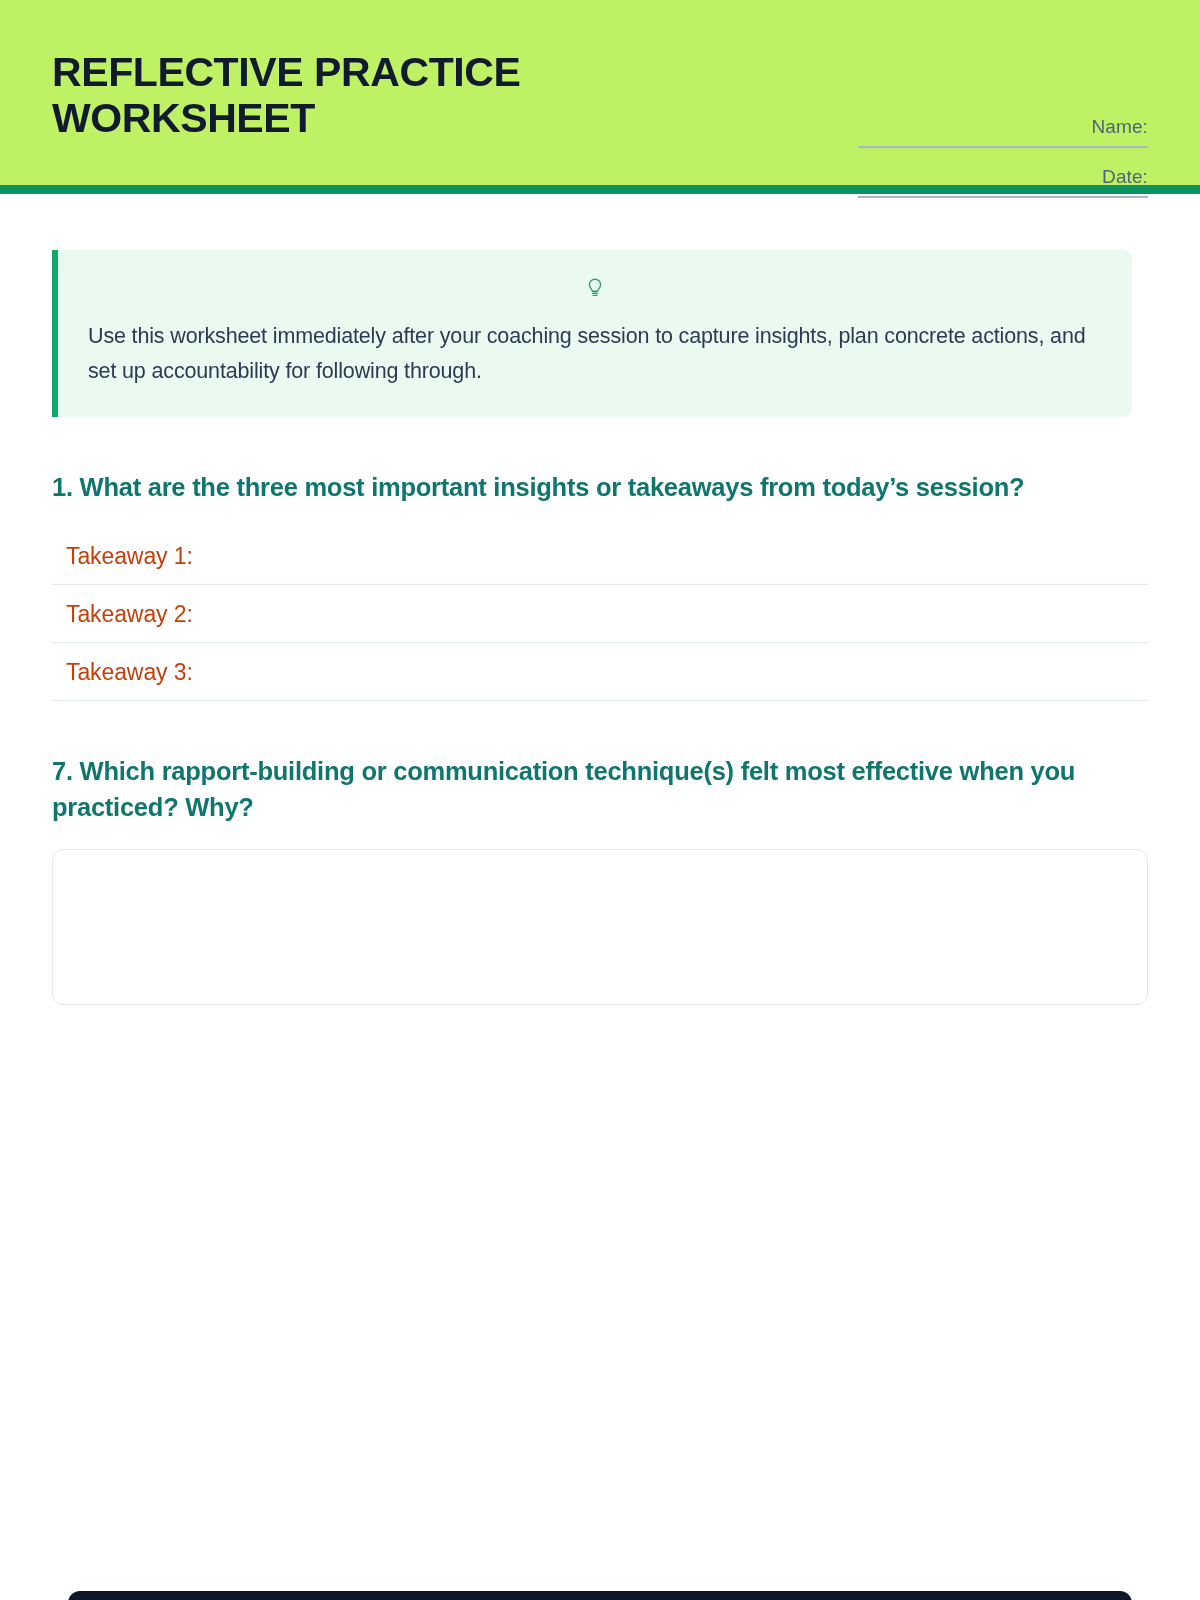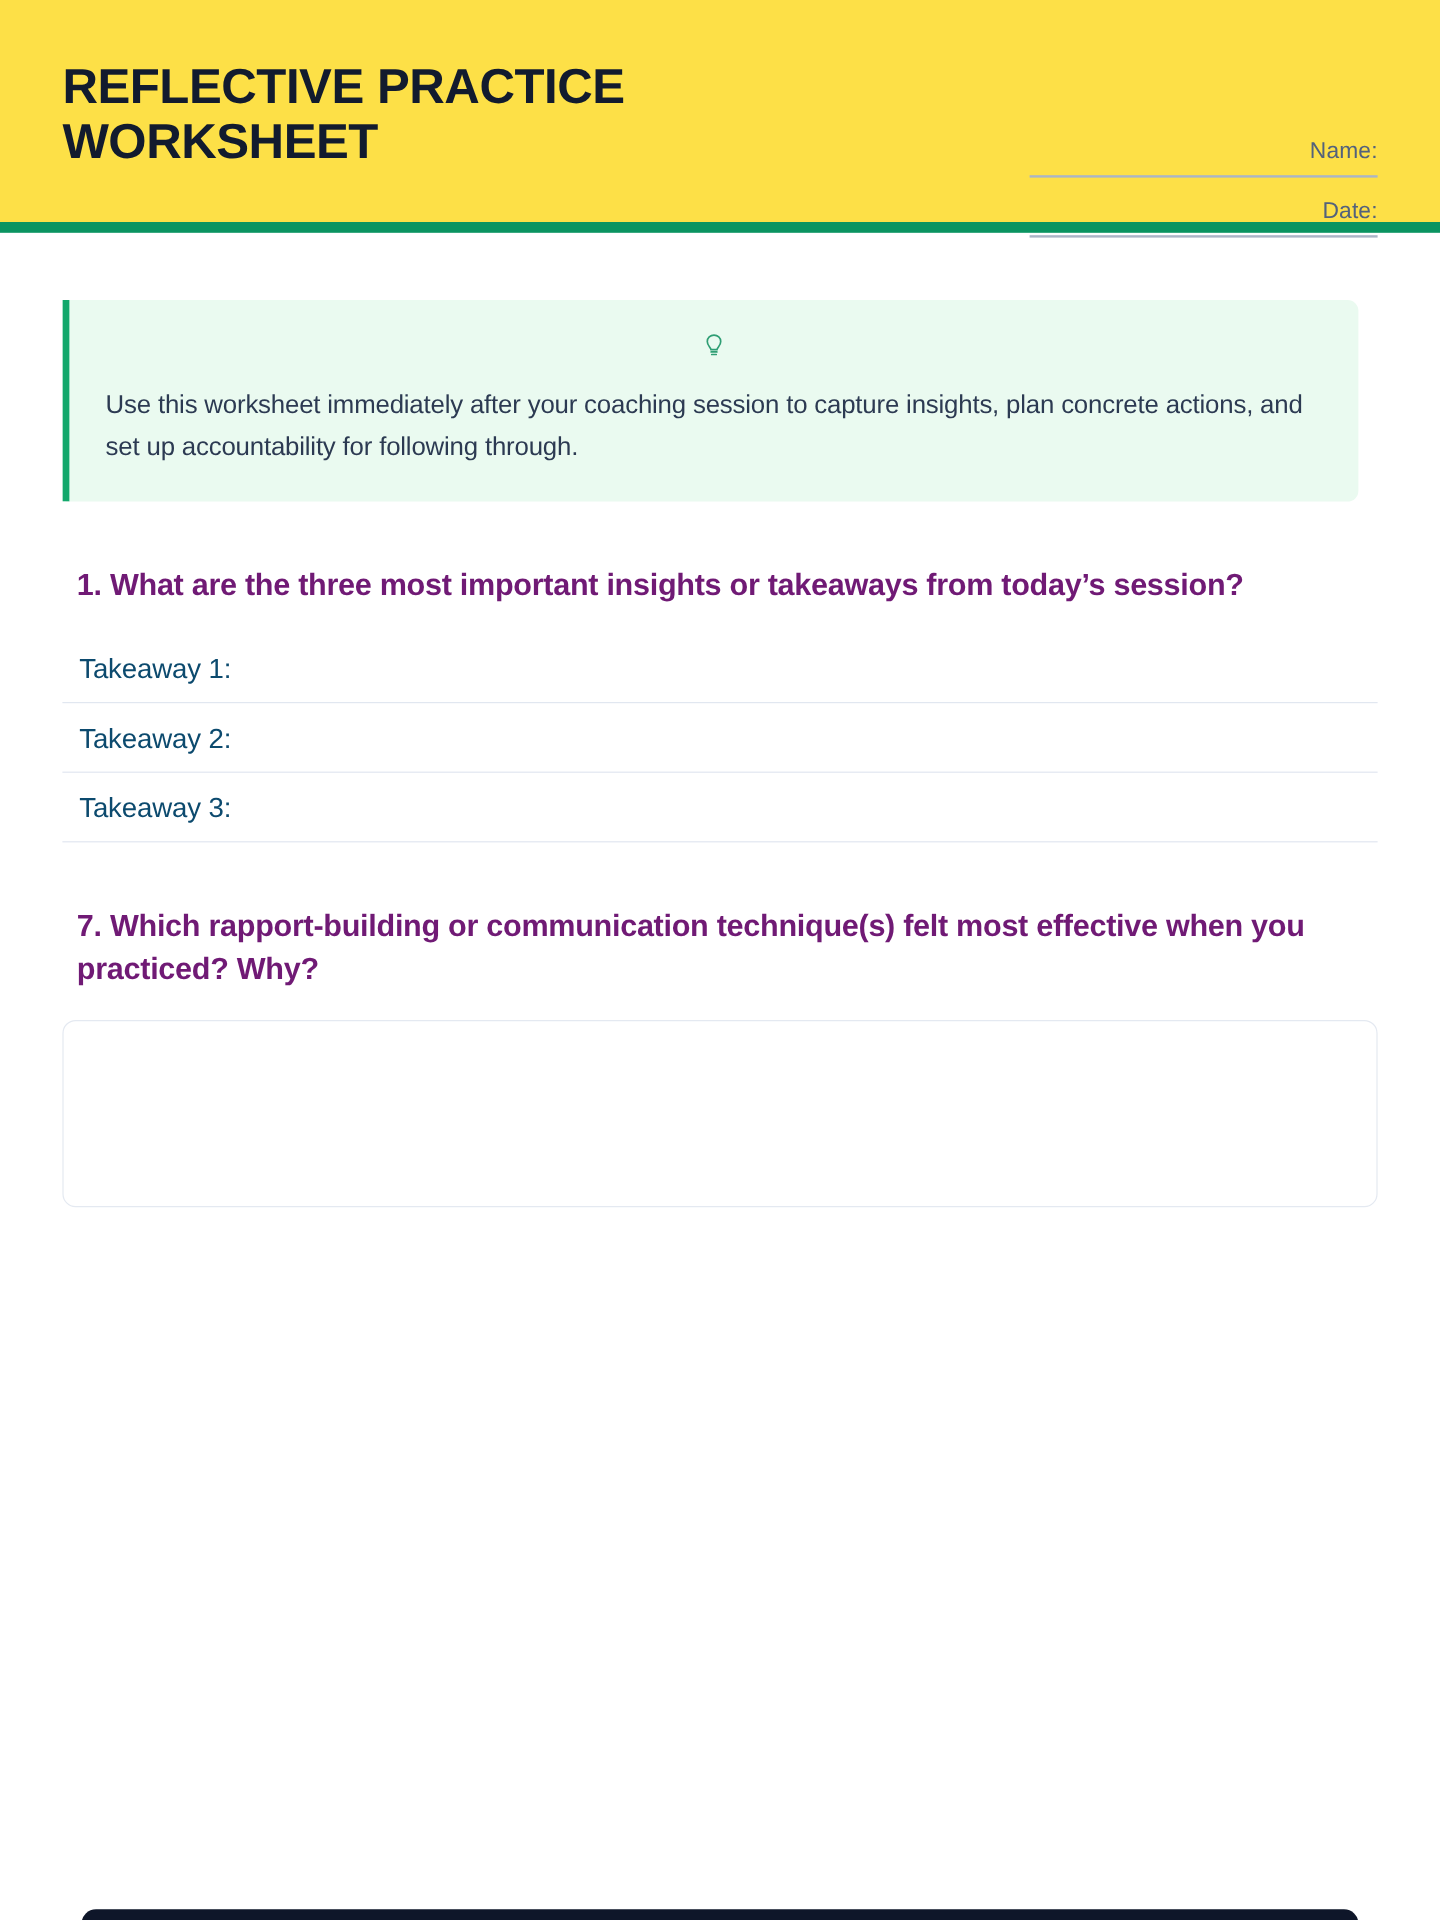--- a/index.html
+++ b/index.html
@@ -18,21 +18,21 @@
     position: relative;
     width: 1200px;
     height: 1600px;
     overflow: hidden;
     background: #ffffff;
   }
 
   
   .header {
     position: relative;
-    background: #fde047;
+    background: #bef264;
     padding: 44px 52px 34px 52px;
     height: 185px;
     box-sizing: border-box;
     display: flex;
     align-items: flex-start;
     justify-content: space-between;
   }
   .header-left {
     max-width: 700px;
     padding-top: 6px;
@@ -122,37 +122,37 @@
     letter-spacing: -0.15px;
   }
 
   .question-block {
     margin-top: 52px;
   }
   .question-title {
     font-size: 25.5px;
     line-height: 1.42;
     font-weight: 700;
-    color: #701a75;
-    margin: 12px;
+    color: #0f766e;
+    margin: 0;
     letter-spacing: -0.25px;
     max-width: 1060px;
   }
 
   .lines {
     margin-top: 22px;
   }
   .line-item {
     border-bottom: 1.5px solid #e1e7f0;
     padding: 16px 0 14px 14px;
     box-sizing: border-box;
   }
   .line-placeholder {
     font-size: 23px;
-    color: #0c4a6e;
+    color: #c2410c;
     letter-spacing: -0.1px;
   }
 
   .answer-box {
     margin-top: 24px;
     border: 1.5px solid #e4e9f1;
     border-radius: 11px;
     height: 156px;
     background: #ffffff;
     box-sizing: border-box;

